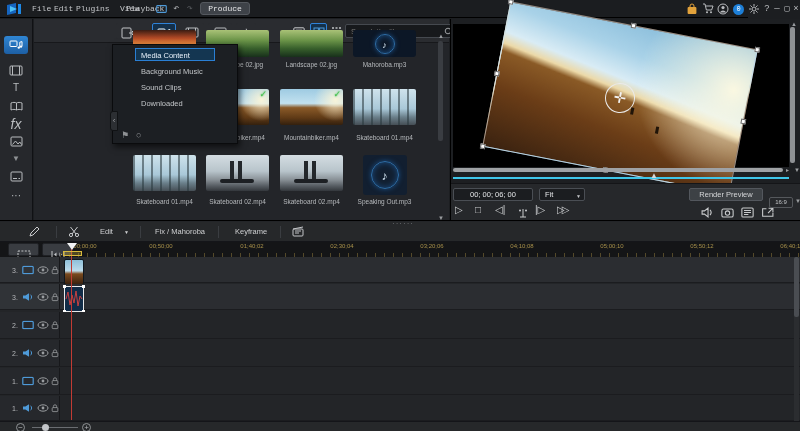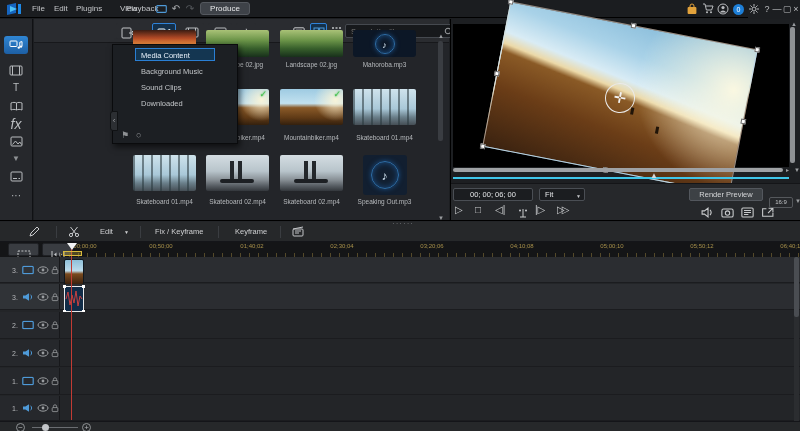--- a/index.html
+++ b/index.html
@@ -2,21 +2,21 @@
 <html><head>
 <meta charset="utf-8">
 <style>
   html,body{margin:0;padding:0;background:#0e0f11;}
   *{box-sizing:border-box;-webkit-font-smoothing:antialiased;}
   #app{position:relative;width:800px;height:431px;background:#1c1e21;overflow:hidden;
        font-family:"Liberation Sans","DejaVu Sans",sans-serif;color:#c9cbce;}
   .abs{position:absolute;}
   svg.ic{display:inline-block;vertical-align:middle;}
   
-  #menubar{position:absolute;left:0;top:0;width:748px;height:18px;background:#1b1d20;border-bottom:1px solid #000;}
+  #menubar{position:absolute;left:0;top:0;width:748px;height:18px;background:#1b1d20;border-bottom:1px solid #000;font-family:Liberation Mono, monospace;}
   .menu-item{position:absolute;top:0;height:18px;line-height:18px;font-size:8px;color:#c3c5c8;padding:0 4px;cursor:default;}
   #produce-btn{position:absolute;left:200px;top:2px;width:50px;height:13px;background:#3e4248;border:1px solid #54585e;border-radius:3px;
                font-size:8px;line-height:11px;text-align:center;color:#e6e7e9;}
   #proj-title{position:absolute;left:300px;top:0;width:200px;height:18px;line-height:18px;text-align:center;font-size:8px;color:#cfd1d4;}
   .tr-ic{position:absolute;top:3px;width:12px;height:12px;text-align:center;font-size:9px;line-height:12px;color:#b9bbbe;}
   #acct-badge{background:#1d7fd8;border-radius:50%;color:#fff;font-size:7px;line-height:11px;width:11px;height:11px;top:4px;}
   .undo{font-size:10px;color:#a9abae;}
   .redo{font-size:10px;color:#55585c;}
   
   #rail{position:absolute;left:0;top:19px;width:33px;height:212px;background:#26282c;border-right:1px solid #101114;}
@@ -524,21 +524,21 @@
       <svg class="ic abs" style="left:28px;top:4px" width="12" height="12">
           <use href="#i-pencil"></use>
         </svg>
       <div class="tl-sep" style="left:56px"></div>
       <svg class="ic abs" style="left:68px;top:4px" width="12" height="12">
           <use href="#i-scissors"></use>
         </svg>
       <span class="tl-txt" style="left:100px">Edit</span>
       <span class="tl-txt" style="left:124px;font-size:5px">▼</span>
       <div class="tl-sep" style="left:140px"></div>
-      <span class="tl-txt" style="left:155px">Fix / Keyframe</span>
+      <span class="tl-txt" style="left:155px">Fix / Mahoroba</span>
       <div class="tl-sep" style="left:218px"></div>
       <span class="tl-txt" style="left:235px">Keyframe</span>
       <div class="tl-sep" style="left:280px"></div>
       <svg class="ic abs" style="left:292px;top:4px" width="12" height="11">
           <use href="#i-slate"></use>
         </svg>
       <span id="grip-dots">······</span>
     </div>
 
     <div id="ruler-row">

